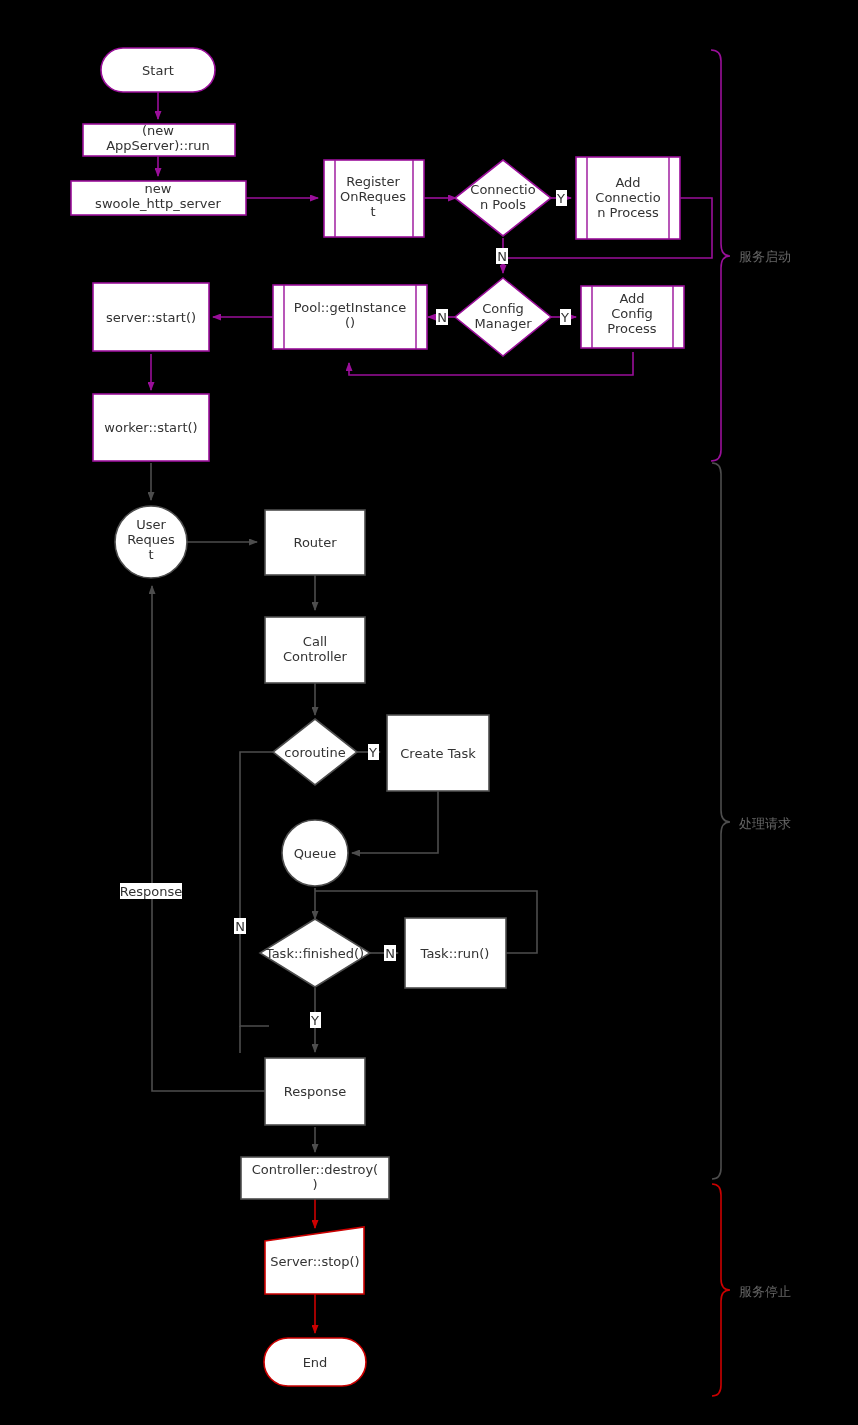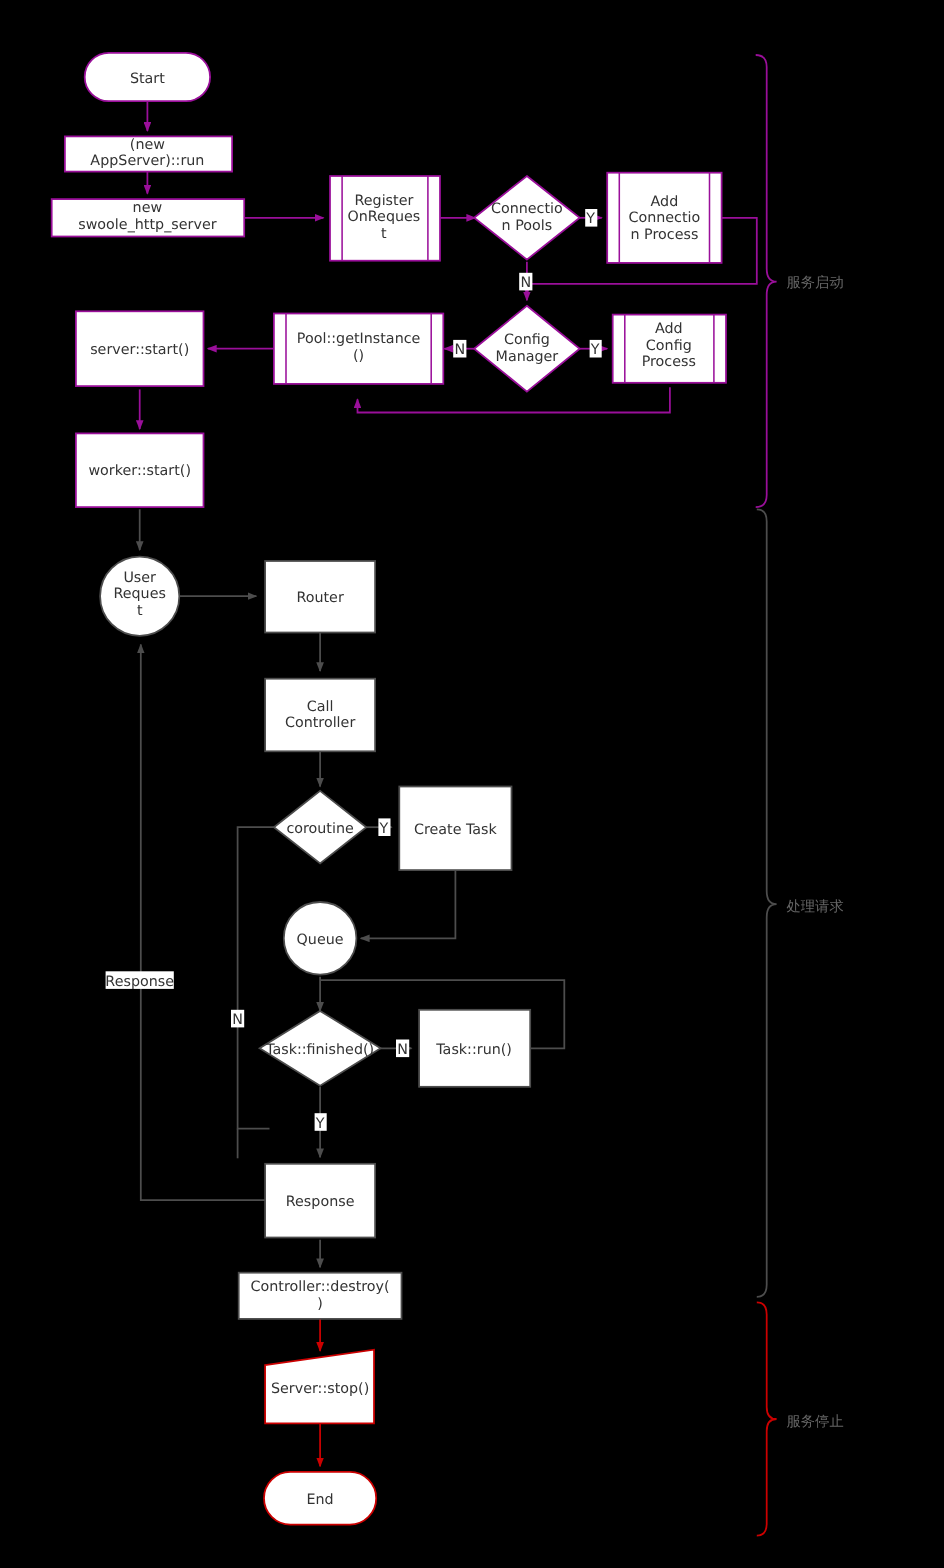--- a/index.html
+++ b/index.html
@@ -1,17 +1,17 @@
 <!DOCTYPE html>
 <html><head>
 <meta charset="utf-8">
 <style>
   html,body{margin:0;padding:0;background:#000;}
   body{width:858px;height:1425px;overflow:hidden;font-family:"DejaVu Sans","Liberation Sans",sans-serif;}
-  #stage{position:relative;width:829px;height:1425px;background:#000;}
+  #stage{position:relative;width:829px;height:1425px;background:#000;margin-left:24px;}
   svg{display:block;}
   .nodeText{font-family:"DejaVu Sans","Liberation Sans",sans-serif;font-size:13px;fill:#333333;}
   .edgeLabel{font-family:"DejaVu Sans","Liberation Sans",sans-serif;font-size:13px;fill:#333333;}
   .groupLabel{font-family:"DejaVu Sans","Liberation Sans",sans-serif;font-size:13px;fill:#666666;}
 </style>
 </head>
 <body>
 
 <div id="stage">
 <svg width="858" height="1425" viewBox="0 0 858 1425" xmlns="http://www.w3.org/2000/svg">

